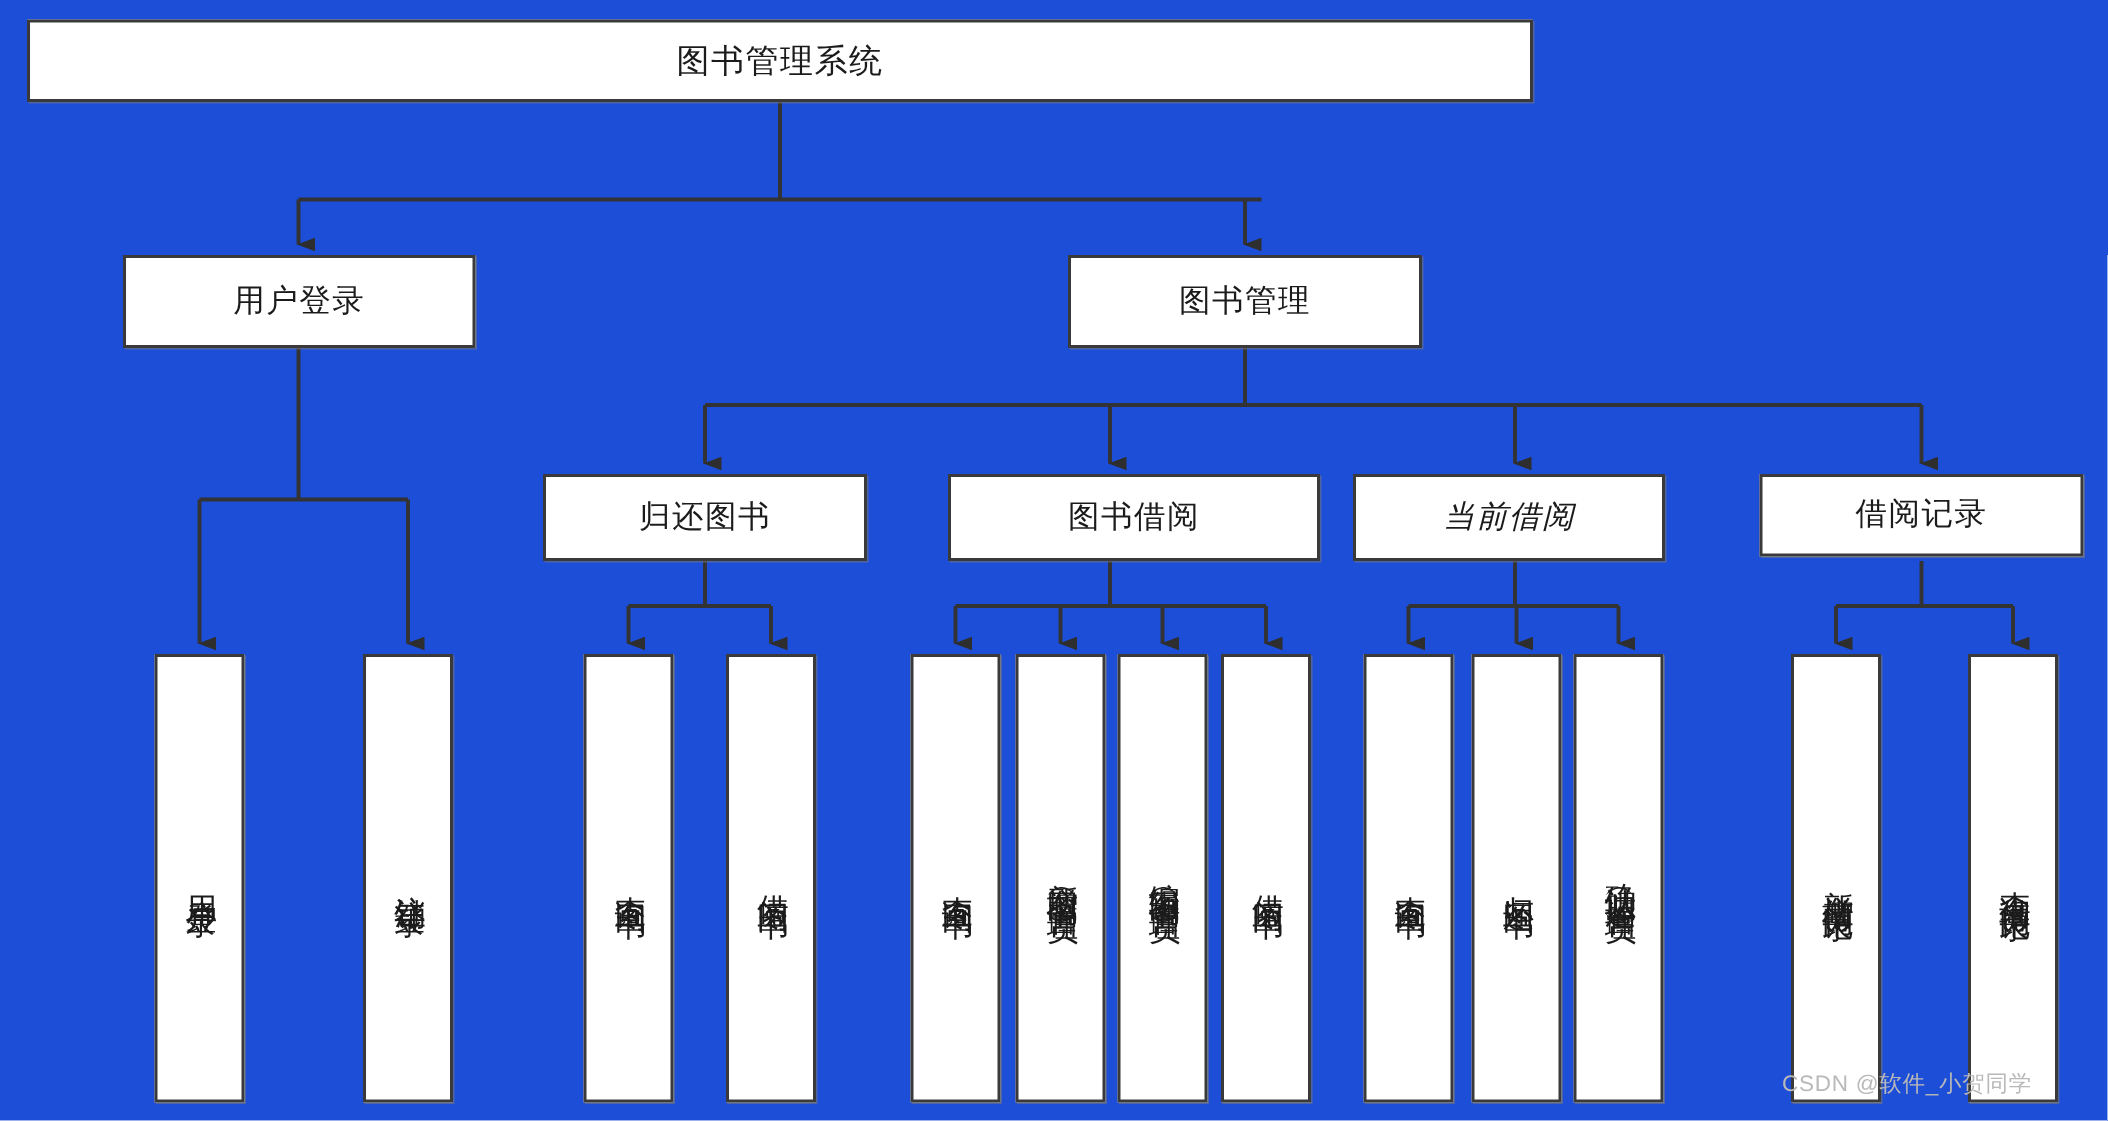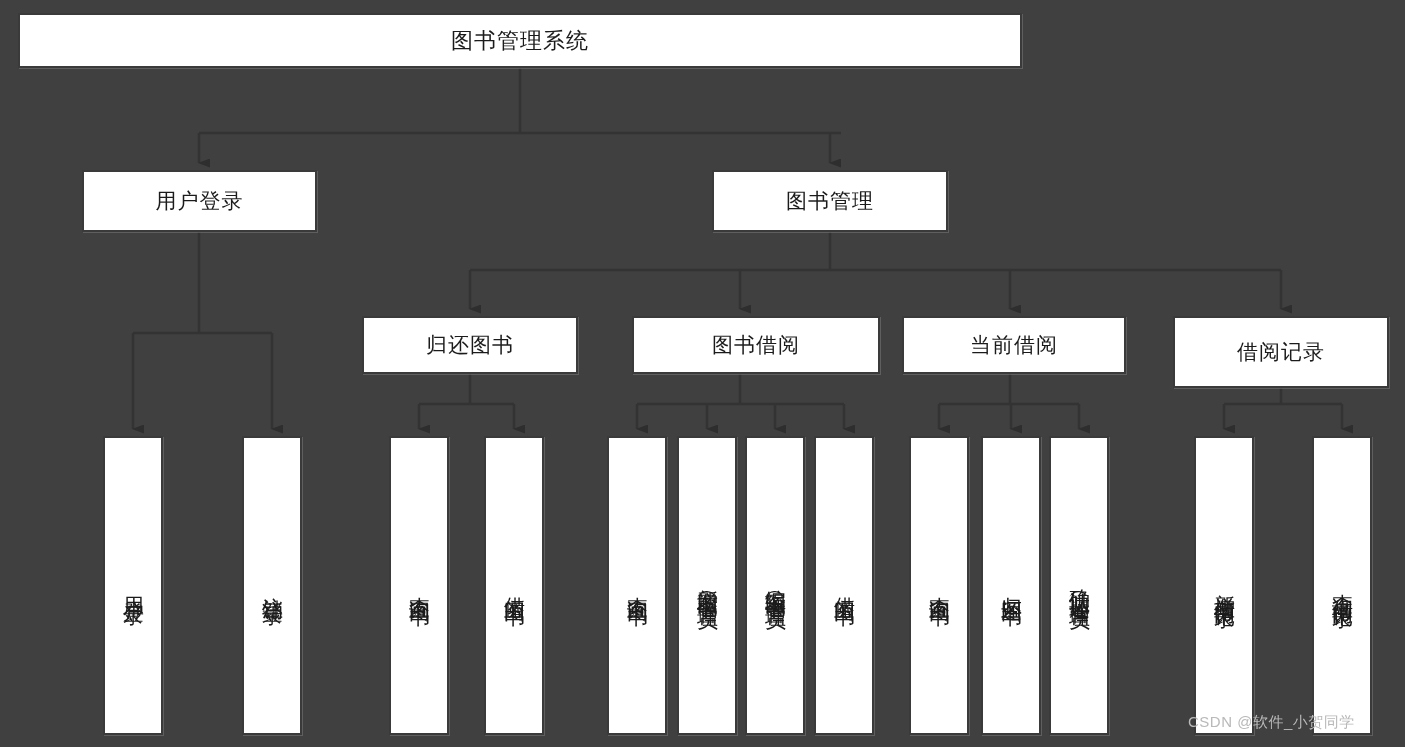--- a/index.html
+++ b/index.html
@@ -7,21 +7,21 @@
     padding: 0;
     background: #ffffff;
   }
   body {
     font-family: "Liberation Sans", "DejaVu Sans", sans-serif;
   }
   #canvas {
     position: relative;
     width: 1405px;
     height: 747px;
-    background: #404040;
+    background: #1d4ed8;
     overflow: hidden;
   }
   #wires {
     position: absolute;
     left: 0;
     top: 0;
     width: 1405px;
     height: 747px;
   }
   .node {
@@ -125,24 +125,24 @@
   <div class="node" style="left:712px;top:170px;width:236px;height:62px;">
     <span class="node-label">图书管理</span>
   </div>
 
   <div class="node" style="left:362px;top:316px;width:216px;height:58px;">
     <span class="node-label">归还图书</span>
   </div>
   <div class="node" style="left:632px;top:316px;width:248px;height:58px;">
     <span class="node-label">图书借阅</span>
   </div>
-  <div class="node" style="left:902px;top:316px;width:224px;height:58px;">
+  <div class="node" style="left:902px;top:316px;width:208px;height:58px;font-style:italic;">
     <span class="node-label">当前借阅</span>
   </div>
-  <div class="node" style="left:1173px;top:316px;width:216px;height:72px;">
+  <div class="node" style="left:1173px;top:316px;width:216px;height:55px;">
     <span class="node-label">借阅记录</span>
   </div>
 
   <div class="node vertical" style="left:103px;top:436px;width:60px;height:299px;">
     <span class="node-label">用户登录</span>
   </div>
   <div class="node vertical" style="left:242px;top:436px;width:60px;height:299px;">
     <span class="node-label">注销登录</span>
   </div>
 

